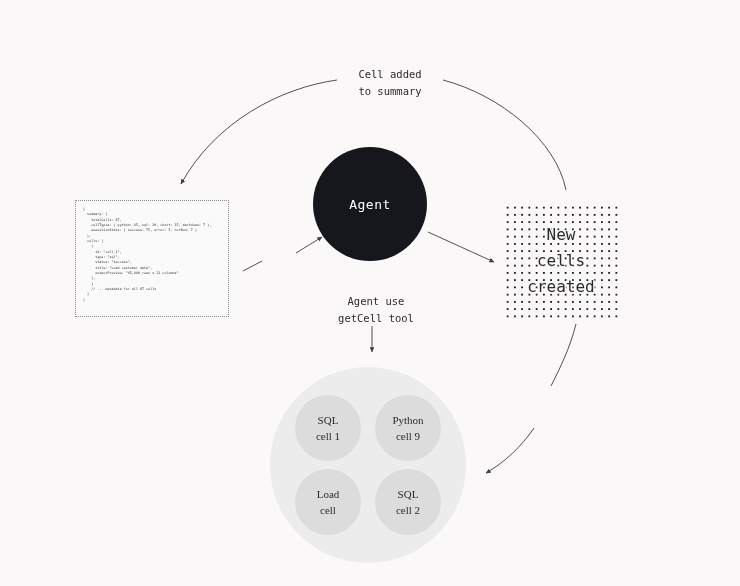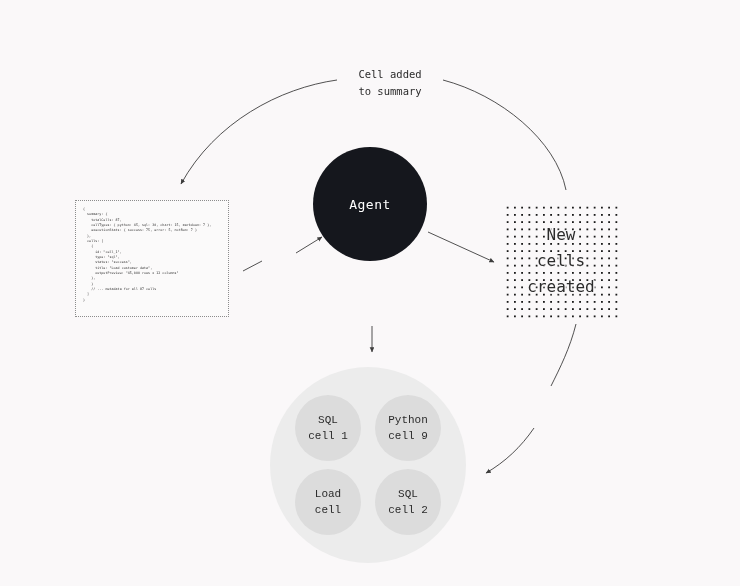--- a/index.html
+++ b/index.html
@@ -114,21 +114,21 @@
     width: 66px;
     height: 66px;
     border-radius: 50%;
     background: #dcdcdc;
     display: flex;
     align-items: center;
     justify-content: center;
     text-align: center;
   }
   .cell-bubble-label {
-    font-family: Liberation Mono, monospace;
+    font-family: Liberation Serif, serif;
     font-size: 11px;
     line-height: 1.5;
     color: #2b2b2b;
     white-space: pre-line;
   }
   #cell-sql-1    { left: 25px;  top: 28px;  }
   #cell-python-1 { left: 105px; top: 28px;  }
   #cell-input    { left: 25px;  top: 102px; }
   #cell-sql-2    { left: 105px; top: 102px; }
 
@@ -223,15 +223,17 @@
     <div class="cell-bubble" id="cell-sql-2">
       <span class="cell-bubble-label">SQL
 cell 2</span>
     </div>
   </div>
 
   <div class="edge-label" id="label-cell-added">Cell added
 to summary</div>
 
 
+  <div class="edge-label" id="label-getcell-tool">Agent use
+getCell tool</div>
 
 
 </div>
 
 </body></html>

